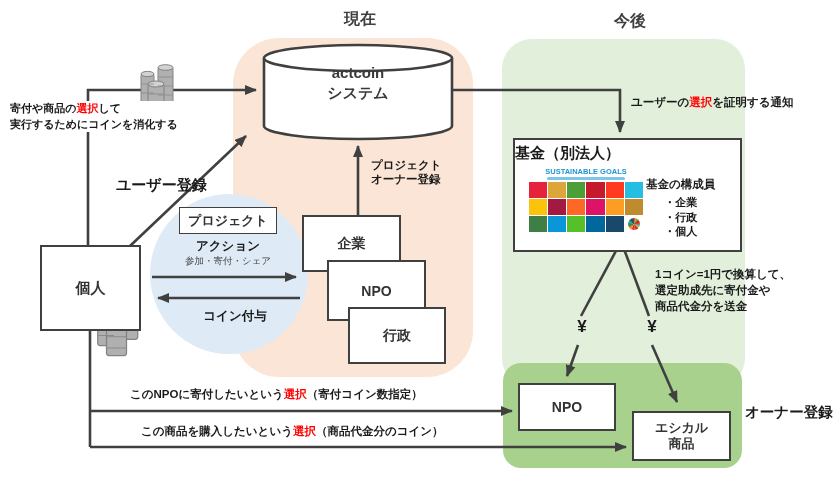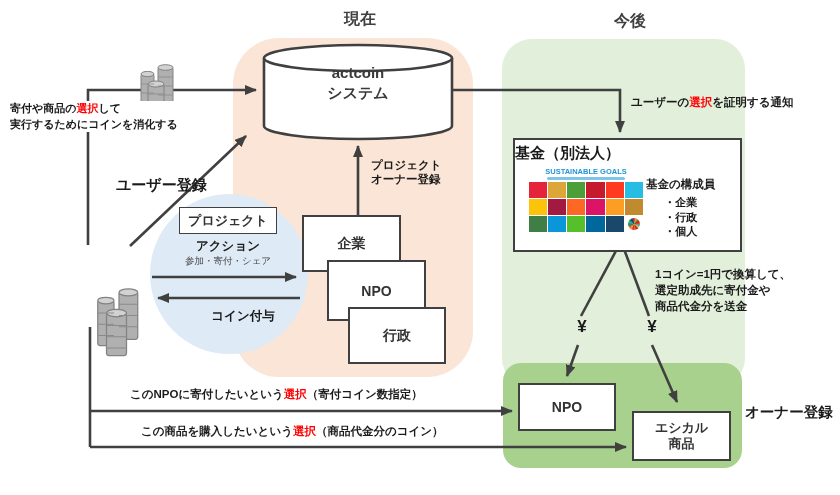--- a/index.html
+++ b/index.html
@@ -112,25 +112,26 @@
     <span>actcoin</span><br>
     <span>システム</span>
   </div>
 
   <div class="lbl" style="left:8px;top:101px;font-size:11px;line-height:15.5px;background:#fff;padding:0 2px;">
     <span>寄付や商品の</span><span class="red">選択</span><span>して</span><br>
     <span>実行するためにコインを消化する</span>
   </div>
   <div class="lbl" style="left:116px;top:176px;font-size:15px;">ユーザー登録</div>
 
+  <div class="box" style="left:40px;top:245px;width:97px;height:82px;font-size:15px;">個人</div>
 
   <div class="box" style="left:179px;top:207px;width:96px;height:25px;font-size:13px;border-width:1.5px;">プロジェクト</div>
   <div class="lbl" style="left:150px;top:238px;width:156px;text-align:center;font-size:12.5px;">アクション</div>
   <div class="lbl" style="left:150px;top:255px;width:156px;text-align:center;font-size:9.5px;font-weight:normal;color:#444;">参加・寄付・シェア</div>
-  <div class="lbl" style="left:165px;top:308px;width:156px;text-align:center;font-size:12.5px;">コイン付与</div>
+  <div class="lbl" style="left:157px;top:308px;width:156px;text-align:center;font-size:12.5px;">コイン付与</div>
 
   <div class="box" style="left:302px;top:215px;width:95px;height:53px;font-size:14px;">企業</div>
   <div class="box" style="left:327px;top:260px;width:95px;height:57px;font-size:14px;">NPO</div>
   <div class="box" style="left:348px;top:307px;width:94px;height:53px;font-size:14px;">行政</div>
 
   <div class="lbl" style="left:371px;top:158px;font-size:11.5px;line-height:14px;">
     <span>プロジェクト</span><br>
     <span>オーナー登録</span>
   </div>
 

